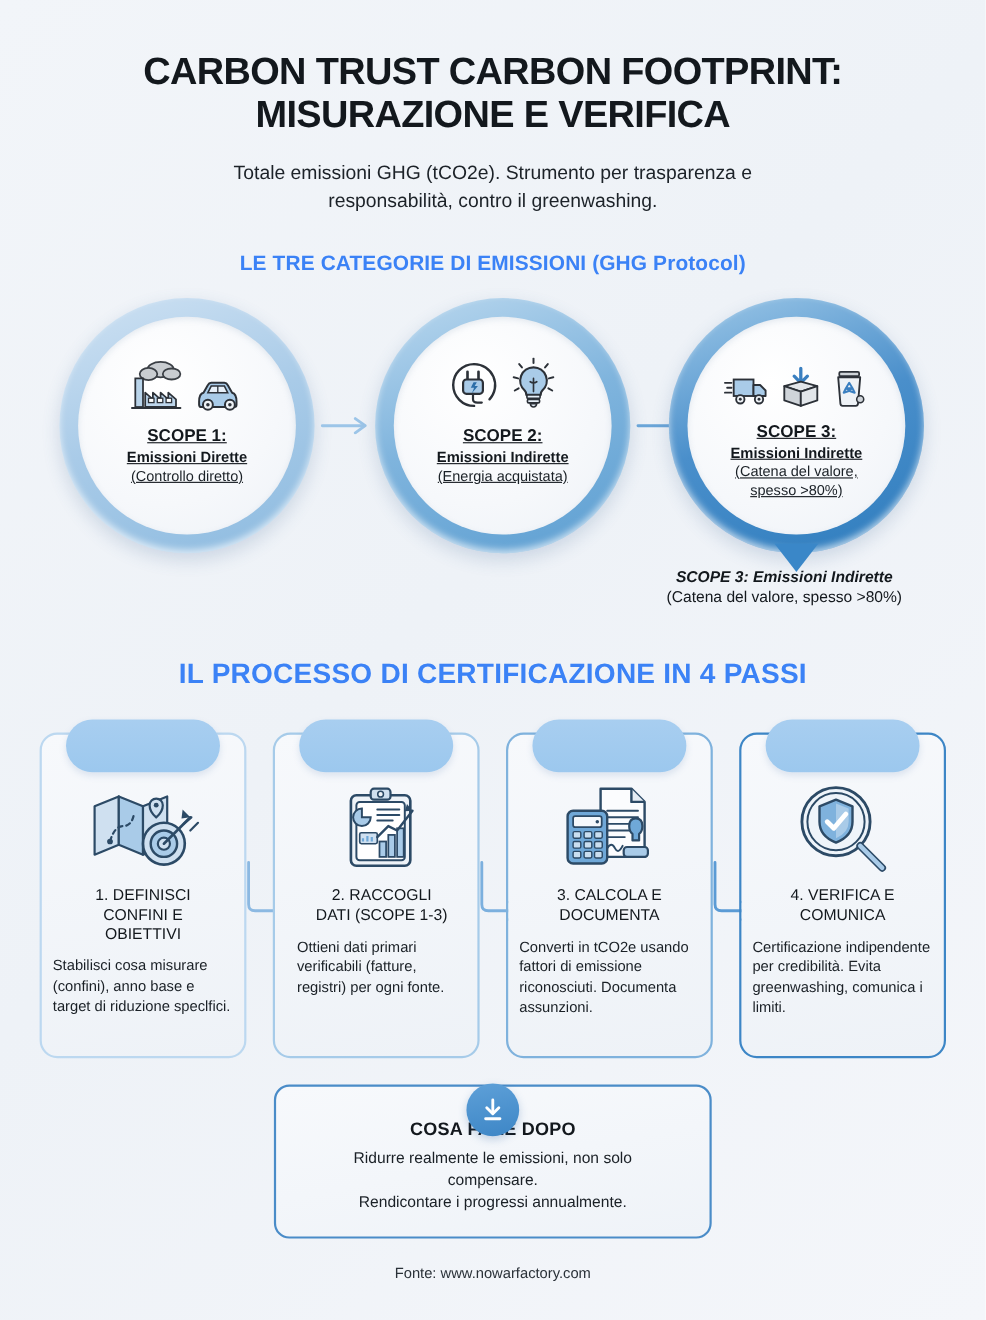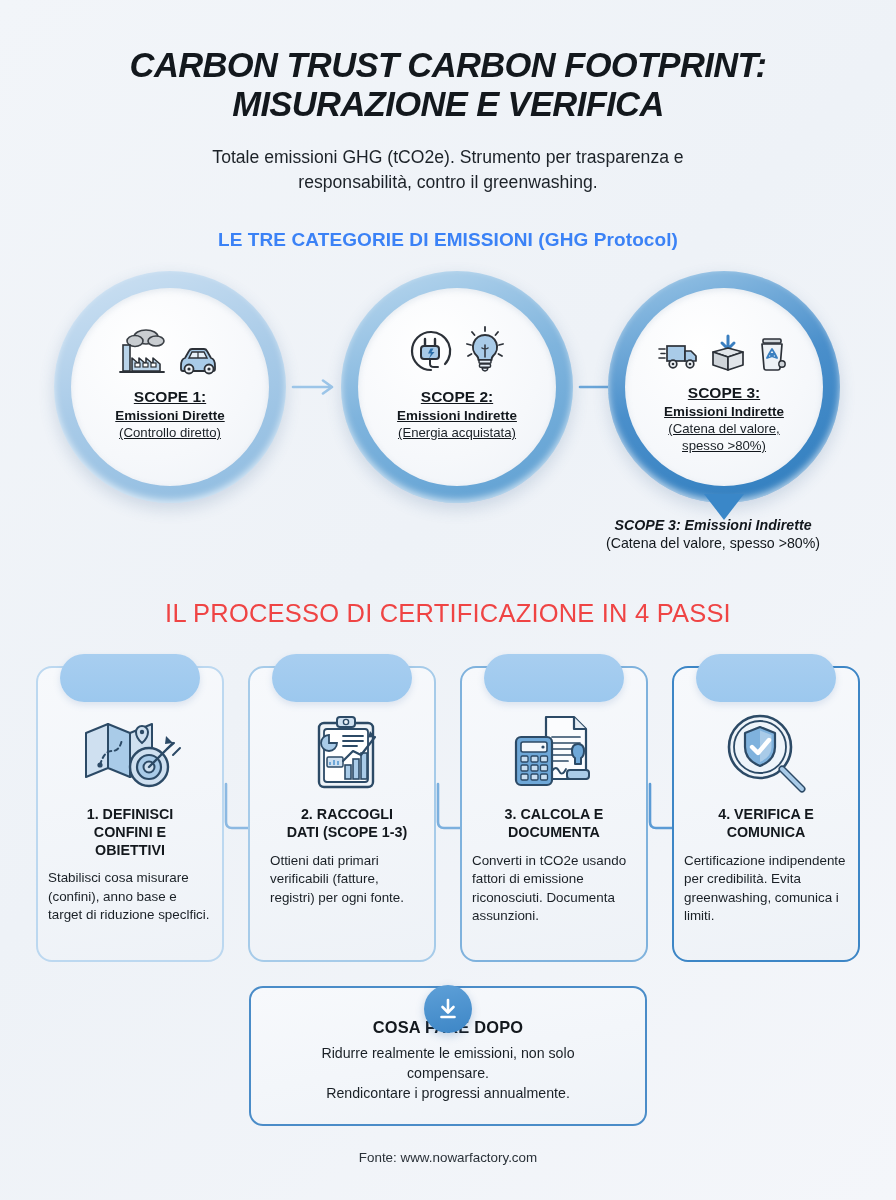--- a/index.html
+++ b/index.html
@@ -9,35 +9,35 @@
     background:linear-gradient(135deg,#f2f5f9 0%,#eef2f7 45%,#f4f6fa 100%);
     color:#11161c;
     position:relative;
     overflow:hidden;
   }
 
   
   .header { padding:46px 60px 0; text-align:center; }
   .title {
     font-size:34.5px; font-weight:900; letter-spacing:-0.6px;
-    line-height:1.12; color:#13181d; text-transform:uppercase;font-style:italic;
+    line-height:1.12; color:#13181d; text-transform:uppercase;
   }
   .subtitle {
     margin-top:22px; font-size:17.6px; line-height:1.42;
     color:#1c2228; font-weight:400;
   }
 
   
   .sec-head {
     text-align:center; font-size:19px; font-weight:800;
     color:#3b82f6; margin-top:34px; letter-spacing:0.1px;
   }
   .sec-head-blue {
-    text-align:center; font-size:25.5px; font-weight:400;
-    color:#ef4444; letter-spacing:0.2px; margin-top:0;
+    text-align:center; font-size:25.5px; font-weight:700;
+    color:#3b82f6; letter-spacing:0.2px; margin-top:0;
   }
 
   
   .scopes {
     position:relative; height:250px; margin-top:12px;
   }
   .scope {
     position:absolute; top:8px;
     width:232px; height:232px; border-radius:50%;
     display:flex; align-items:center; justify-content:center;
@@ -99,21 +99,21 @@
   .card#c4 { left:636px; border:2px solid #3d86c6; }
 
   .tab {
     position:absolute; top:-14px; left:50%; transform:translateX(-50%);
     width:140px; height:48px; border-radius:24px;
     background:linear-gradient(180deg,#a8cef0 0%,#9cc8ee 100%);
     box-shadow:0 3px 7px rgba(90,130,180,.18);
   }
   .card-icon { height:86px; display:flex; align-items:center; justify-content:center; }
   .card-title {
-    font-size:14.3px; font-weight:700; color:#13181d;
+    font-size:14.3px; font-weight:400; color:#13181d;
     text-align:center; line-height:1.24; margin-top:10px;
   }
   .card-body {
     font-size:13.4px; font-weight:400; color:#1a2026;
     text-align:left; line-height:1.38; margin-top:10px;
   }
 
   .elbow { position:absolute; width:60px; height:58px; top:132px; }
   .elbow#e1 { left:182px; }
   .elbow#e2 { left:394px; }

